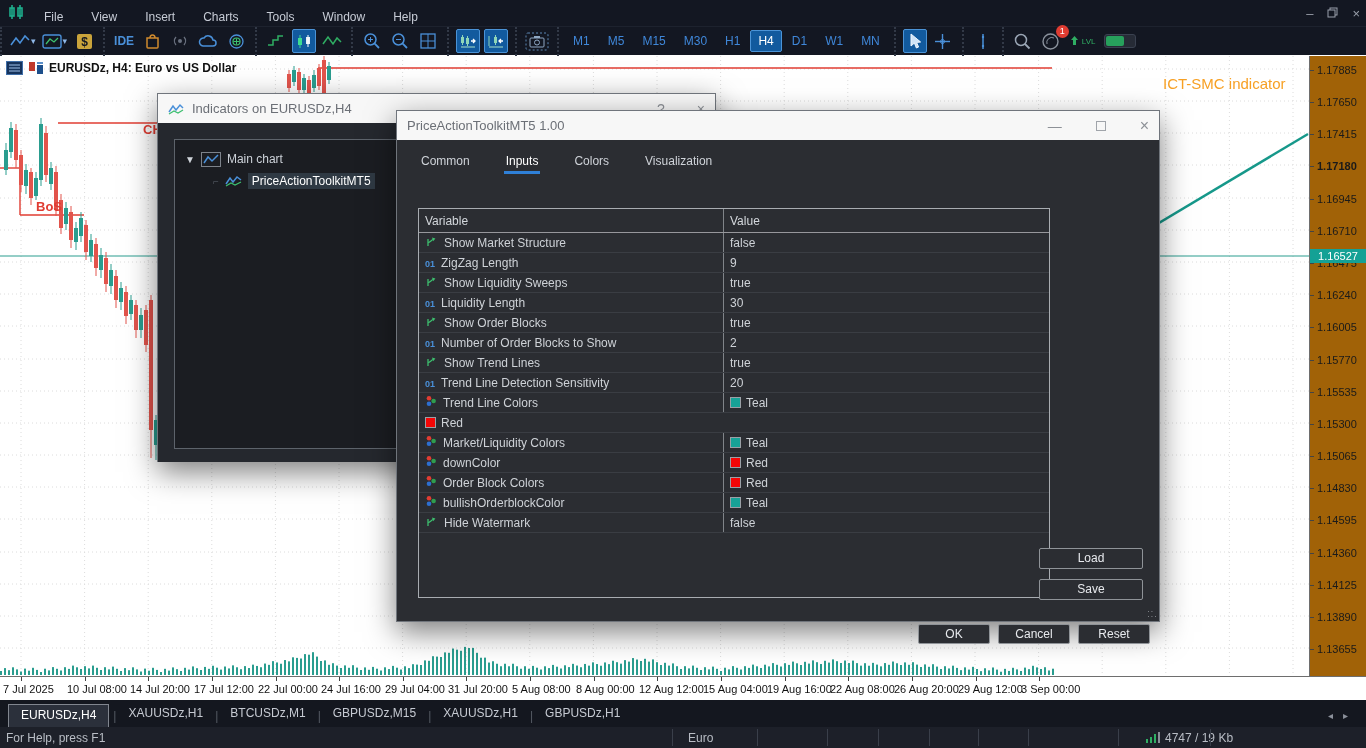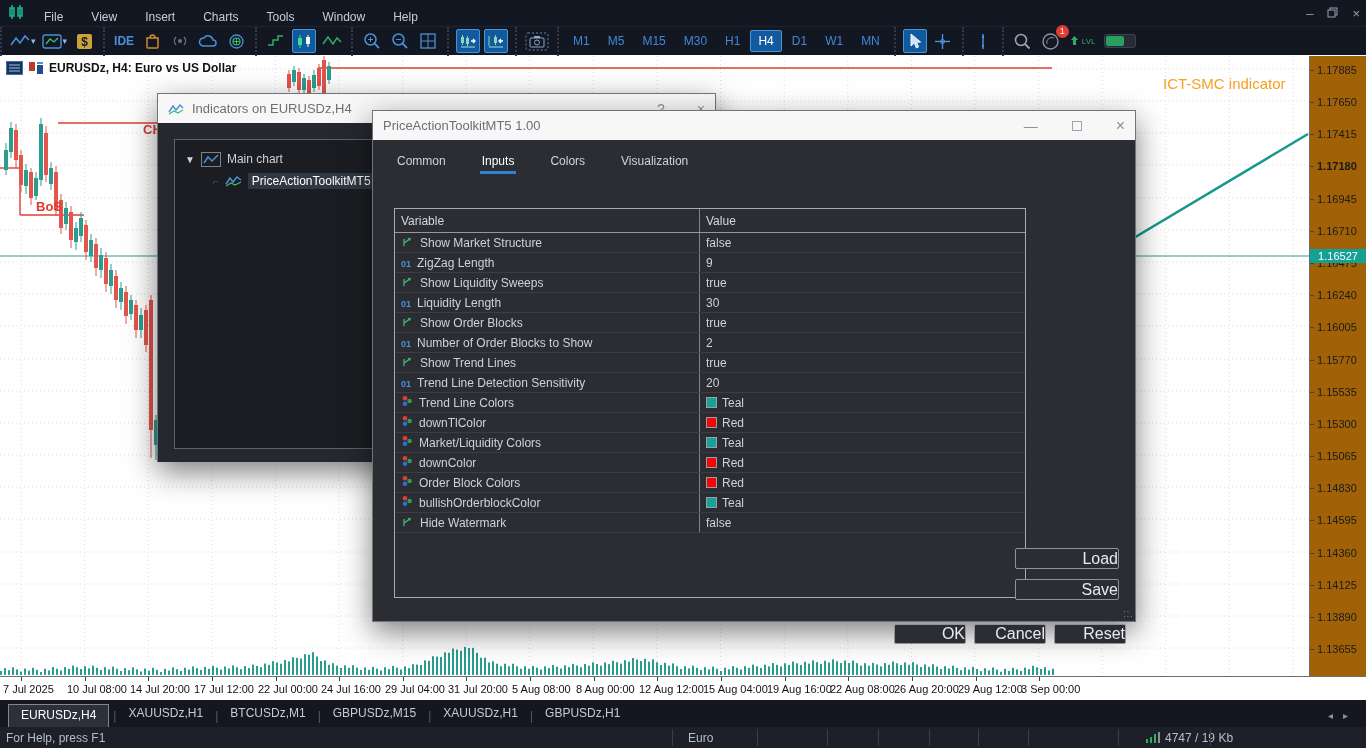--- a/index.html
+++ b/index.html
@@ -53,33 +53,33 @@
   .dlg-controls{position:absolute;right:10px;top:0;height:29px;display:flex;align-items:center;gap:26px;color:#8d9197;font-size:14px}
   #dlg-indicators{left:157px;top:93px;width:559px;height:369px;z-index:10}
   #dlg-indicators .body{height:339px;background:#25282e}
   #ind-panel{position:absolute;left:16px;top:45px;width:530px;height:310px;background:#1b1d22;border:1px solid #5d636b}
   .tree-row{display:flex;align-items:center;height:22px;color:#ccd1d8;gap:6px}
   .tree-row.root{margin:8px 0 0 10px}
   .tree-row.child{margin-left:38px}
   .tree-conn{color:#4a5058;font-size:10px}
   .chev{color:#cfd4da;font-size:10px}
 
-  #dlg-props{left:372px;top:110px;width:764px;height:512px;z-index:20}
+  #dlg-props{left:396px;top:110px;width:764px;height:512px;z-index:20}
   #dlg-props .body{height:481px;background:#2b2d32;position:relative;color:#d4d8dd}
   #tabs{display:flex;gap:16px;padding:10px 0 0 14px;height:34px}
   .tab{padding:4px 10px 8px 10px;color:#cfd3d9;position:relative}
   .tab.active{color:#fff}
   .tab.active:after{content:"";position:absolute;left:8px;right:8px;bottom:0;height:3px;background:#2f80d8}
   #ptable{position:absolute;left:21px;top:68px;width:632px;height:390px;border:1px solid #a8acb1;background:#2b2d32}
   #thead{display:flex;height:24px;align-items:center;border-bottom:1px solid #97979c;color:#d4d8dd}
   .throw{display:flex;height:20px;align-items:center;border-bottom:1px solid #3a3d43;color:#ced2d7;font-size:12px}
   .cell-var{width:305px;display:flex;align-items:center;gap:6px;padding-left:6px;border-right:1px solid #808489;height:100%}
   .cell-val{display:flex;align-items:center;gap:5px;padding-left:6px}
   .swatch{width:11px;height:11px;border:1px solid #9aa0a6;display:inline-block}
-  .btn{position:absolute;background:#2b2d32;border:1px solid #8f9398;border-radius:2px;color:#e8eaee;text-align:right;font-size:16px}
+  .btn{position:absolute;background:#2b2d32;border:1px solid #8f9398;border-radius:2px;color:#e8eaee;text-align:center;font-size:12px}
   #btn-load{left:642px;top:408px;width:104px;height:21px;line-height:19px}
   #btn-save{left:642px;top:439px;width:104px;height:21px;line-height:19px}
   #btn-ok{left:521px;top:484px;width:72px;height:20px;line-height:18px}
   #btn-cancel{left:601px;top:484px;width:72px;height:20px;line-height:18px}
   #btn-reset{left:681px;top:484px;width:72px;height:20px;line-height:18px}
   #grip{position:absolute;right:2px;bottom:2px;width:10px;height:10px;color:#8a8e94;font-size:9px;line-height:5px;letter-spacing:1px}
 
   
   #tabbar{position:absolute;left:0;top:700px;width:1366px;height:27px;background:#14171f;display:flex;align-items:flex-end;color:#c6cad2;z-index:30}
   .symtab{height:21px;line-height:19px;padding:0 12px;margin-bottom:2px}
@@ -992,28 +992,20 @@
                   <circle cx="4" cy="8.8" r="2.3" fill="#2d6fd1"></circle>
                 </svg></span>
               <span>Trend Line Colors</span>
             </span>
             <span class="cell-val">
               <span class="swatch" style="background: rgb(23, 162, 151);"></span>
               <span>Teal</span>
             </span>
           </div>
           <div class="throw">
-            <span class="cell-var">
-              <span><svg width="12" height="12" viewBox="0 0 12 12">
-                  <circle cx="4" cy="3.2" r="2.3" fill="#e23c32"></circle>
-                  <circle cx="8.6" cy="6" r="2.3" fill="#2e9e4f"></circle>
-                  <circle cx="4" cy="8.8" r="2.3" fill="#2d6fd1"></circle>
-                </svg></span>
-              <span>downTlColor</span>
-            </span>
             <span class="cell-val">
               <span class="swatch" style="background: rgb(244, 6, 6);"></span>
               <span>Red</span>
             </span>
           </div>
           <div class="throw">
             <span class="cell-var">
               <span><svg width="12" height="12" viewBox="0 0 12 12">
                   <circle cx="4" cy="3.2" r="2.3" fill="#e23c32"></circle>
                   <circle cx="8.6" cy="6" r="2.3" fill="#2e9e4f"></circle>

